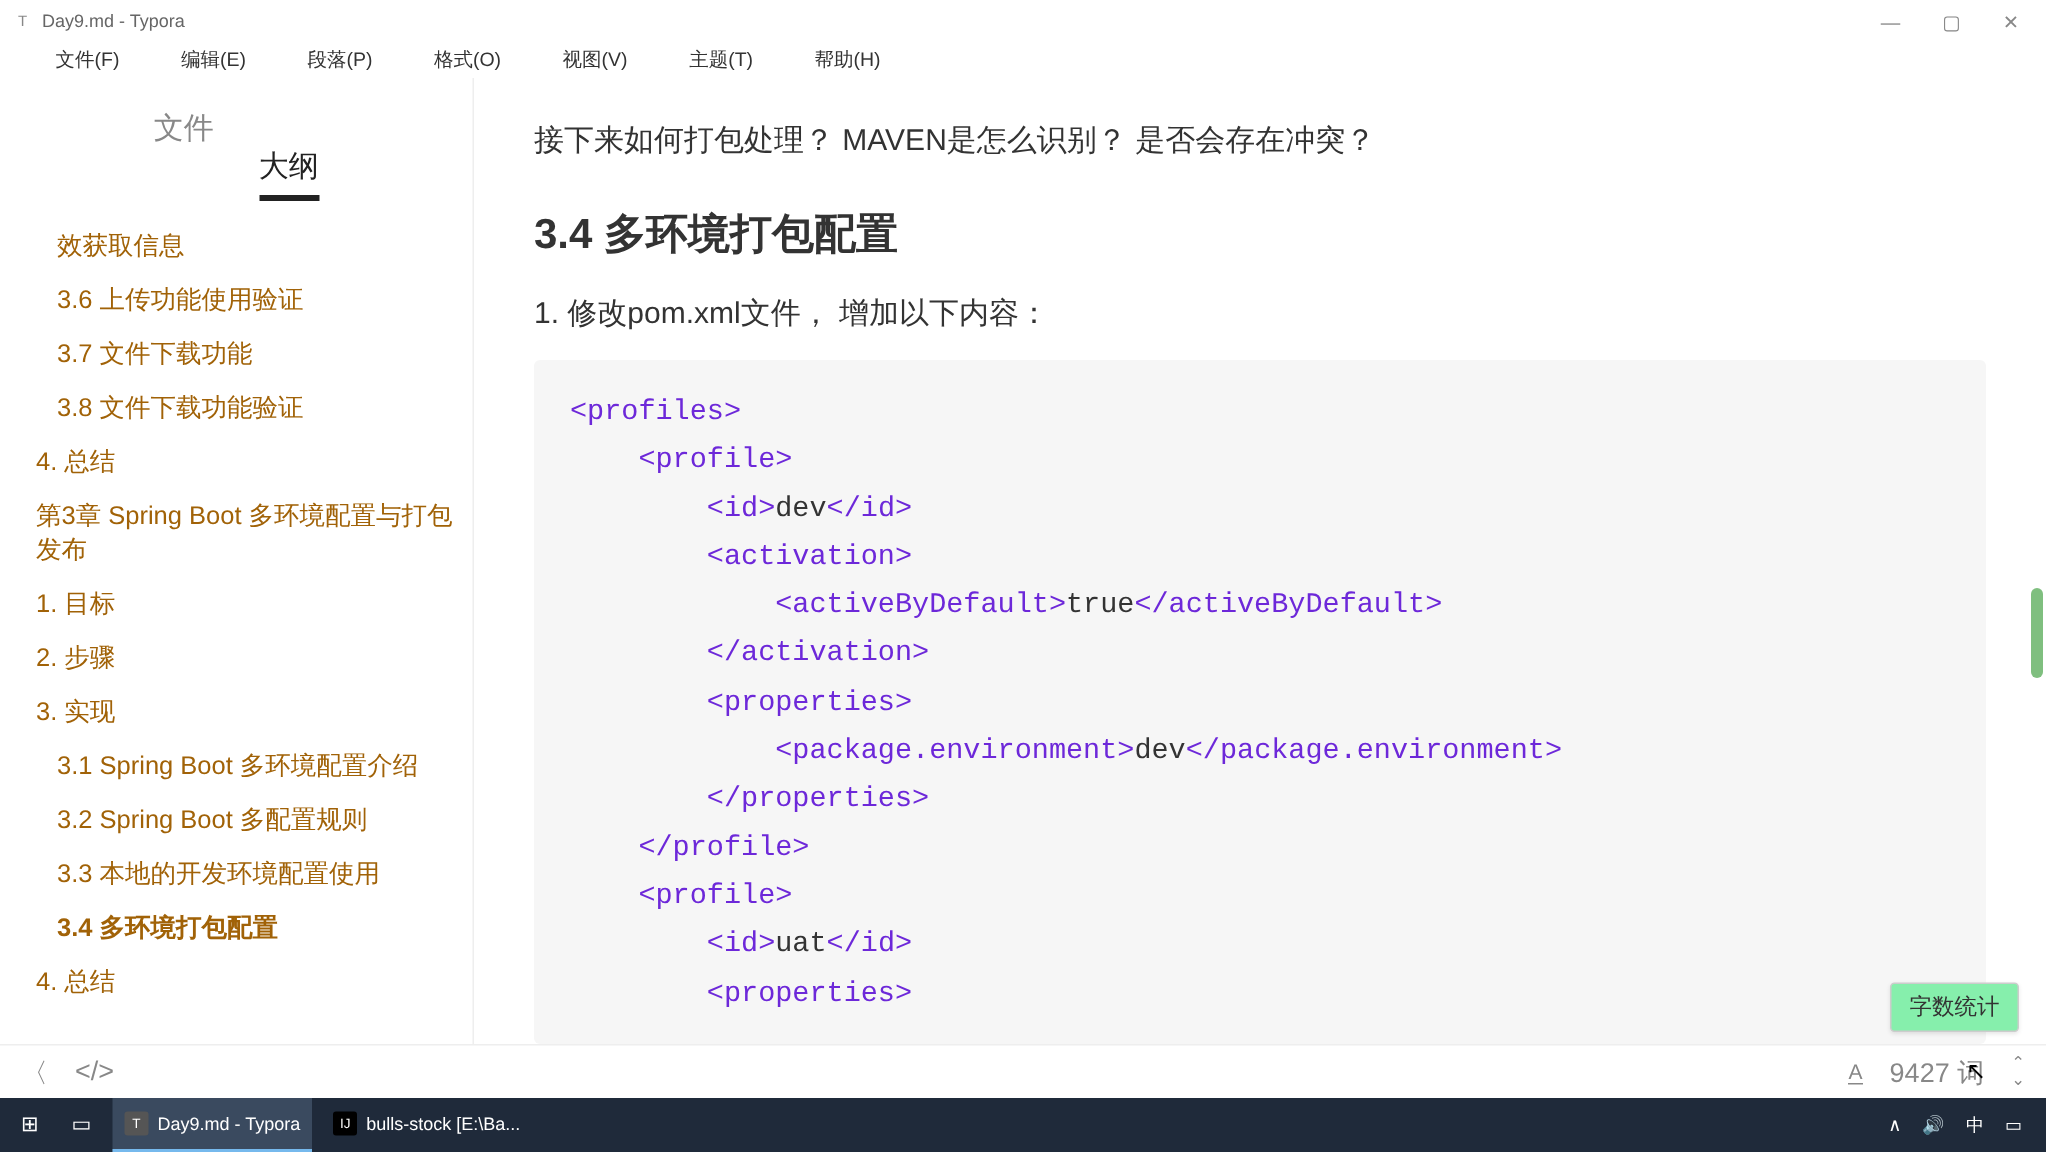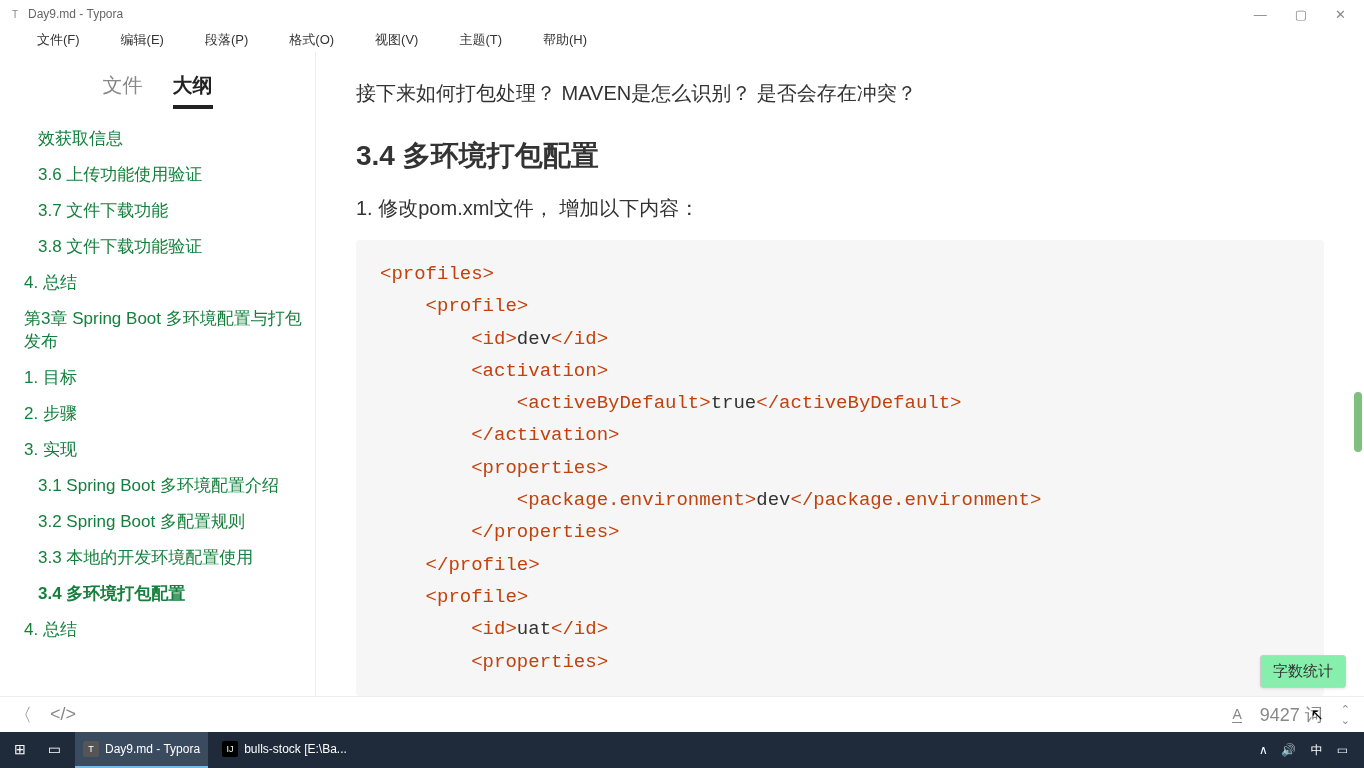--- a/index.html
+++ b/index.html
@@ -7,32 +7,32 @@
 .titlebar { height: 28px; display: flex; align-items: center; padding: 0 8px; background: #fff; color: #666; font-size: 12px; }
 .titlebar-icon { width: 14px; height: 14px; margin-right: 6px; display: inline-flex; align-items: center; justify-content: center; font-size: 10px; color: #888; }
 .titlebar-controls { margin-left: auto; display: flex; gap: 28px; padding-right: 10px; }
 .titlebar-controls span { color: #888; cursor: pointer; font-size: 13px; }
 .menubar { height: 24px; display: flex; align-items: center; padding: 0 8px; background: #fff; color: #333; font-size: 13px; gap: 12px; }
 .menubar span { cursor: pointer; margin-left: 29px; }
 .main { display: flex; height: calc(768px - 28px - 24px - 36px - 36px); }
 .sidebar { width: 316px; border-right: 1px solid #eee; display: flex; flex-direction: column; }
 .sidebar-tabs { display: flex; justify-content: center; padding: 20px 0 8px 0; gap: 30px; }
 .sidebar-tab { font-size: 20px; color: #888; cursor: pointer; padding-bottom: 6px; }
-.sidebar-tab.active { color: #222; font-weight: 700; border-bottom: 4px solid #222; }
+.sidebar-tab.active { color: #222; font-weight: 400; border-bottom: 4px solid #222; margin-top: 25px; }
 .outline { flex: 1; overflow-y: auto; padding: 4px 0; }
-.outline-item { padding: 7px 12px 7px 24px; font-size: 17px; color: #15803d; cursor: pointer; line-height: 1.3; }
+.outline-item { padding: 7px 12px 7px 24px; font-size: 17px; color: #a16207; cursor: pointer; line-height: 1.3; }
 .outline-item.indent1 { padding-left: 24px; }
 .outline-item.indent2 { padding-left: 38px; }
 .outline-item.active { font-weight: 700; }
 .content { flex: 1; overflow-y: auto; padding: 20px 40px 20px 40px; position: relative; color: #333; }
 .content-text { font-size: 20px; margin-bottom: 30px; margin-top: 8px; }
 .content-h3 { font-size: 28px; font-weight: 700; margin: 20px 0; }
 .content-li { font-size: 20px; margin: 12px 0 18px 0; }
 .code-block { background: #f6f6f6; border-radius: 4px; padding: 18px 24px; font-family: "Consolas", "Courier New", monospace; font-size: 19px; line-height: 1.7; white-space: pre; overflow-x: auto; }
-.tag { color: #c2410c; }
+.tag { color: #6d28d9; }
 .txt { color: #333; }
 .content-scrollbar { position: absolute; right: 2px; top: 340px; width: 8px; height: 60px; background: #7fbf7f; border-radius: 4px; }
 .statusbar { height: 36px; display: flex; align-items: center; border-top: 1px solid #eee; background: #fff; padding: 0 14px; font-size: 18px; color: #888; gap: 18px; }
 .statusbar .right { margin-left: auto; display: flex; align-items: center; gap: 18px; }
 .tooltip { position: absolute; right: 18px; bottom: 80px; background: #86efac; border: 1px solid #ccc; border-radius: 3px; padding: 6px 12px; font-size: 15px; color: #333; box-shadow: 0 1px 3px rgba(0,0,0,0.1); }
 .taskbar { height: 36px; background: #1f2a3a; display: flex; align-items: center; padding: 0 6px; gap: 6px; color: #fff; font-size: 12px; }
 .task-item { display: flex; align-items: center; gap: 6px; padding: 4px 8px; cursor: pointer; border-bottom: 2px solid transparent; height: 100%; }
 .task-item.active { background: #3a4a5f; border-bottom: 2px solid #76b9ed; }
 .task-icon { width: 16px; height: 16px; display: inline-flex; align-items: center; justify-content: center; background: #555; border-radius: 2px; font-size: 9px; }
 .task-right { margin-left: auto; display: flex; align-items: center; gap: 14px; padding-right: 10px; }

